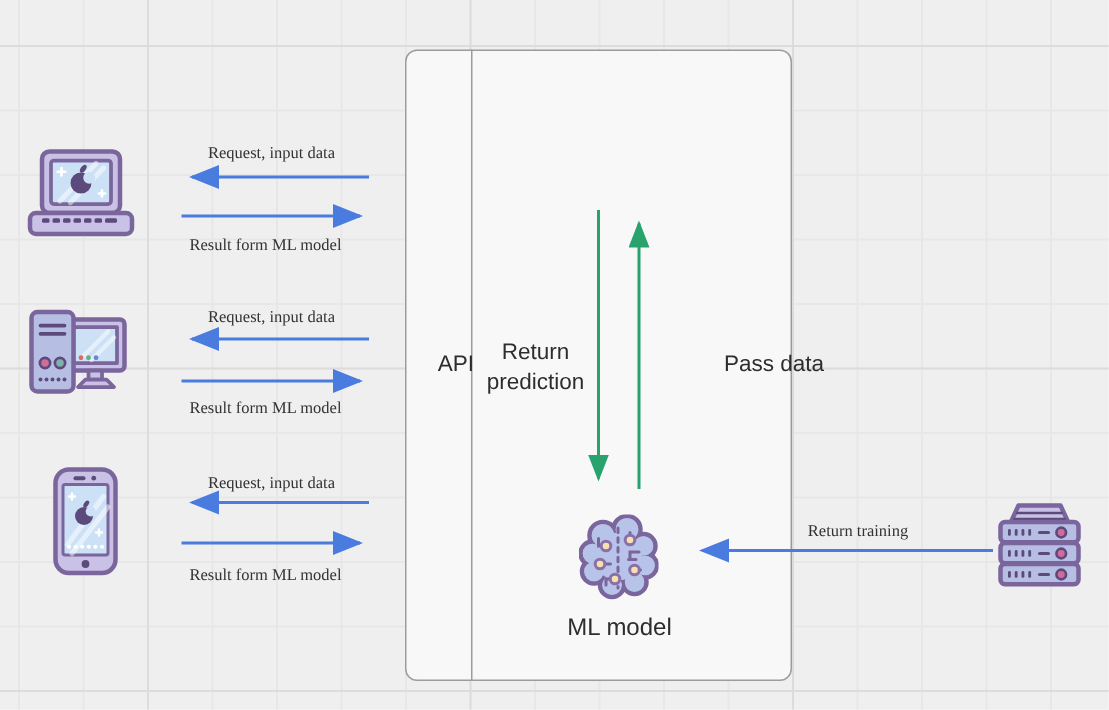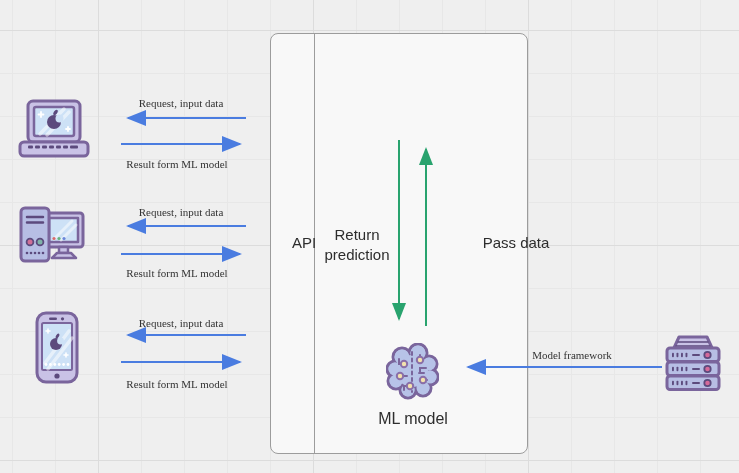--- a/index.html
+++ b/index.html
@@ -67,21 +67,21 @@
     <line x1="399" y1="140" x2="399" y2="319" stroke="#29a36e" stroke-width="2" marker-end="url(#arrG)"></line>
     <line x1="426" y1="326" x2="426" y2="149" stroke="#29a36e" stroke-width="2" marker-end="url(#arrG)"></line>
 
     <line x1="662" y1="367" x2="468" y2="367" stroke="#4a7ce0" stroke-width="2" marker-end="url(#arrB)"></line>
   </svg>
 
   <div class="lbl lbl-md nowrap" style="left:292px;top:243px;margin-left:12px;">API</div>
   <div class="lbl lbl-md" style="left:357px;top:245px;width:80px;">Return prediction</div>
   <div class="lbl lbl-md nowrap" style="left:481px;top:243px;margin-left:35px;">Pass data</div>
   <div class="lbl lbl-lg nowrap" style="left:413px;top:419px;text-align:center;">ML model</div>
-  <div class="lbl lbl-sm" style="left:572px;top:355px;">Model framework</div>
+  <div class="lbl lbl-sm" style="left:572px;top:355px;">Return training</div>
 
   <div class="lbl lbl-sm" style="left:181px;top:103px;">Request, input data</div>
   <div class="lbl lbl-sm" style="left:177px;top:164px;">Result form ML model</div>
   <div class="lbl lbl-sm" style="left:181px;top:212px;">Request, input data</div>
   <div class="lbl lbl-sm" style="left:177px;top:273px;">Result form ML model</div>
   <div class="lbl lbl-sm" style="left:181px;top:323px;">Request, input data</div>
   <div class="lbl lbl-sm" style="left:177px;top:384px;">Result form ML model</div>
 
   <div class="icon" style="left:17px;top:99px;">
     <svg width="74" height="60" viewBox="0 0 74 60">

